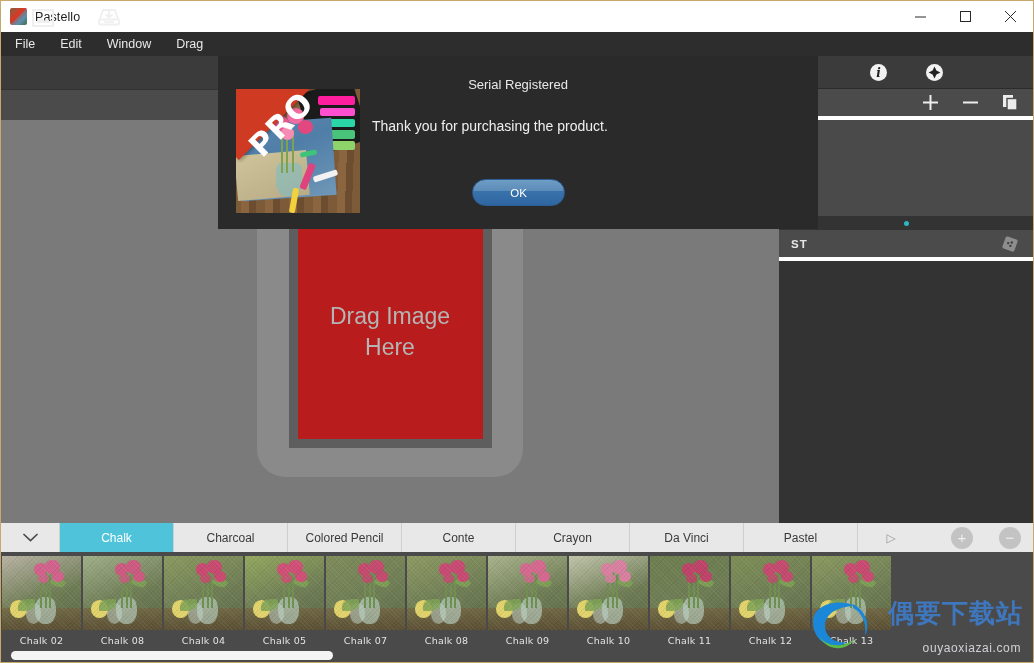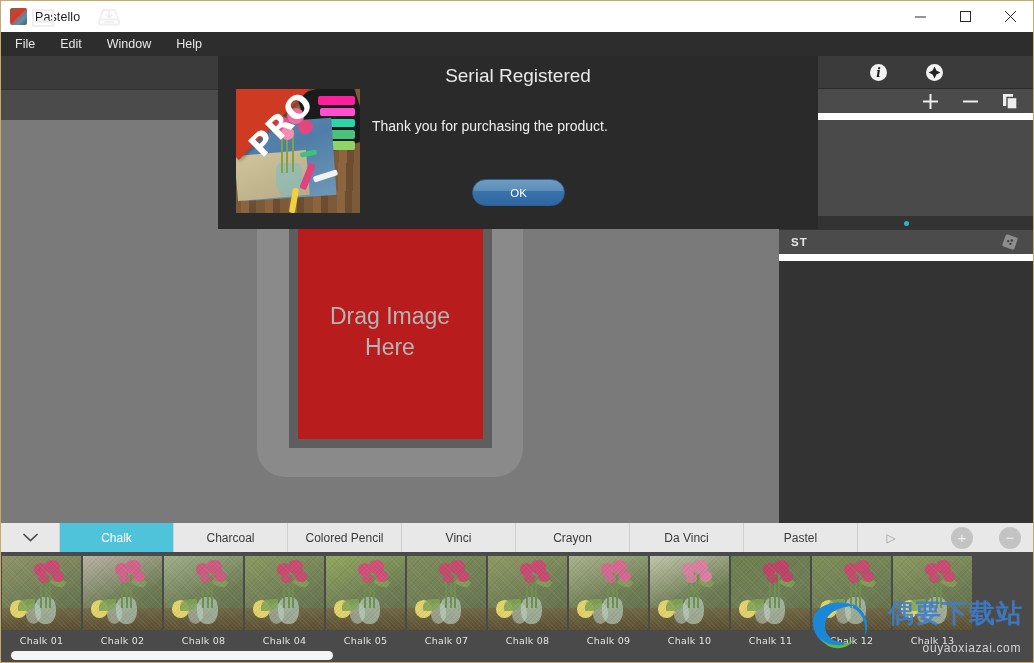--- a/index.html
+++ b/index.html
@@ -112,21 +112,21 @@
   .rp-iconbar {
     height: 33px; background: #3b3b3b;
     display: flex; align-items: center; justify-content: center; gap: 36px;
     border-bottom: 1px solid #2b2b2b;
   }
   .rp-iconbar .ic { width: 20px; height: 20px; display:flex; align-items:center; justify-content:center;}
   .rp-section-head {
     height: 31px; background: #4b4b4b;
     display: flex; align-items: center;
     padding: 0 14px 0 12px;
-    border-bottom: 7px solid #ffffff;
+    border-bottom: 4px solid #ffffff;
   }
   .rp-section-title {
     font-size: 11.5px; color: #e6e6e6; letter-spacing: 1.1px; font-weight: 700;
   }
   .rp-head-actions { margin-left: auto; display: flex; align-items: center; gap: 22px; }
   .rp-head-actions .act { width: 18px; height: 18px; display:flex; align-items:center; justify-content:center; color:#e9e9e9; }
   .rp-body-layers {
     height: 96px; background: #4a4a4a;
     position: relative;
   }
@@ -246,23 +246,23 @@
     font-size: 12px; color: rgba(235,238,243,.82);
     font-family: "Liberation Sans", sans-serif; letter-spacing: .6px;
   }
   .wm-swirl { position: absolute; left: 0; bottom: 4px; width: 66px; height: 58px; }
   .dialog {
     position: absolute; left: 217px; top: 55px; width: 600px; height: 173px;
     background: #2a2a2a;
     display: block;
   }
   .dlg-title {
-    position: absolute; left: 0; top: 0; width: 600px; height: 40px;
-    display: flex; align-items: center; justify-content: center;
-    font-size: 19px; color: #e9e9e9;
+    position: absolute; left: 0; top: 8px; width: 600px; height: 40px;
+    display: flex; align-items: center; justify-content: center;
+    font-size: 13px; color: #e9e9e9;
   }
   .dlg-icon {
     position: absolute; left: 18px; top: 33px; width: 124px; height: 124px;
     overflow: hidden; background: #7a5b3c;
   }
   .dlg-msg {
     position: absolute; left: 154px; top: 62px; width: 430px;
     font-size: 14px; color: #efefef;
   }
   .dlg-ok {
@@ -345,21 +345,21 @@
             <line x1="11" y1="0" x2="0" y2="11" stroke="#2a2a2a" stroke-width="1"></line>
           </svg>
       </div>
     </div>
   </div>
 
   <div class="menubar">
     <div class="menu-item">File</div>
     <div class="menu-item">Edit</div>
     <div class="menu-item">Window</div>
-    <div class="menu-item">Help</div>
+    <div class="menu-item">Drag</div>
   </div>
 
   <div class="toolbar"></div>
   <div class="tool-btn tool-open">
     <span>
       <svg width="22" height="18" viewBox="0 0 22 18">
         <rect x="1" y="1" width="20" height="16" fill="none" stroke="#efefef" stroke-width="2"></rect>
         <circle cx="7" cy="6.5" r="1.8" fill="#efefef"></circle>
         <path d="M4 14 L9 8.5 L12.5 12 L15.5 9 L18.5 14 Z" fill="#efefef"></path>
       </svg>
@@ -452,54 +452,32 @@
 
   <div class="tabbar">
     <div class="tab-caret">
       <svg width="15" height="9" viewBox="0 0 15 9">
           <path d="M1 1.5 L7.5 7.5 L14 1.5" fill="none" stroke="#4a4a4a" stroke-width="1.7" stroke-linecap="round"></path>
         </svg>
     </div>
     <div class="tab active">Chalk</div>
     <div class="tab">Charcoal</div>
     <div class="tab">Colored Pencil</div>
-    <div class="tab">Vinci</div>
+    <div class="tab">Conte</div>
     <div class="tab">Crayon</div>
     <div class="tab">Da Vinci</div>
     <div class="tab">Pastel</div>
     <div class="tab arrow">▷</div>
     <div class="tab-spacer"></div>
     <div class="tab-round plus">+</div>
     <div class="tab-round minus">−</div>
   </div>
 
   <div class="thumbstrip">
     <div class="thumbrow" id="thumbrow">
-        <div class="thumb">
-          <div class="thumb-img" style="background: rgb(143, 147, 103);">
-            <div class="sl">
-              <div class="bg" style="background:linear-gradient(160deg,#8f9367 0%, #6f7d55 55%, #5c6a46 100%);"></div>
-              <div class="tbl" style="background:linear-gradient(180deg, rgba(120,95,60,.55), rgba(90,70,45,.75));"></div>
-              <div class="lemon"></div>
-              <div class="vase2"></div>
-              <div class="vase"></div>
-              <div class="stem" style="left:48%; top:22%; height:48%;"></div>
-              <div class="stem" style="left:54%; top:18%; height:52%;"></div>
-              <div class="stem" style="left:60%; top:26%; height:44%;"></div>
-              <div class="leaf" style="left:20%; top:58%; width:22%; height:16%;"></div>
-              <div class="leaf" style="left:62%; top:30%; width:18%; height:12%; transform:rotate(30deg);"></div>
-              <div class="fl" style="left:40%; top:10%; width:17%; height:17%; background:#c84a72;"></div>
-              <div class="fl" style="left:55%; top:6%;  width:18%; height:18%; background:#c84a72;"></div>
-              <div class="fl" style="left:63%; top:20%; width:15%; height:15%; background:#c84a72;"></div>
-              <div class="fl" style="left:45%; top:24%; width:14%; height:13%; background:#c84a72; opacity:.85;"></div>
-              <div class="grain"></div>
-            </div>
-          </div>
-          <div class="thumb-label">Chalk 01</div>
-        </div>
         <div class="thumb">
           <div class="thumb-img" style="background: rgb(185, 179, 164);">
             <div class="sl">
               <div class="bg" style="background:linear-gradient(160deg,#b9b3a4 0%, #6f7d55 55%, #5c6a46 100%);"></div>
               <div class="tbl" style="background:linear-gradient(180deg, rgba(120,95,60,.55), rgba(90,70,45,.75));"></div>
               <div class="lemon"></div>
               <div class="vase2"></div>
               <div class="vase"></div>
               <div class="stem" style="left:48%; top:22%; height:48%;"></div>
               <div class="stem" style="left:54%; top:18%; height:52%;"></div>

